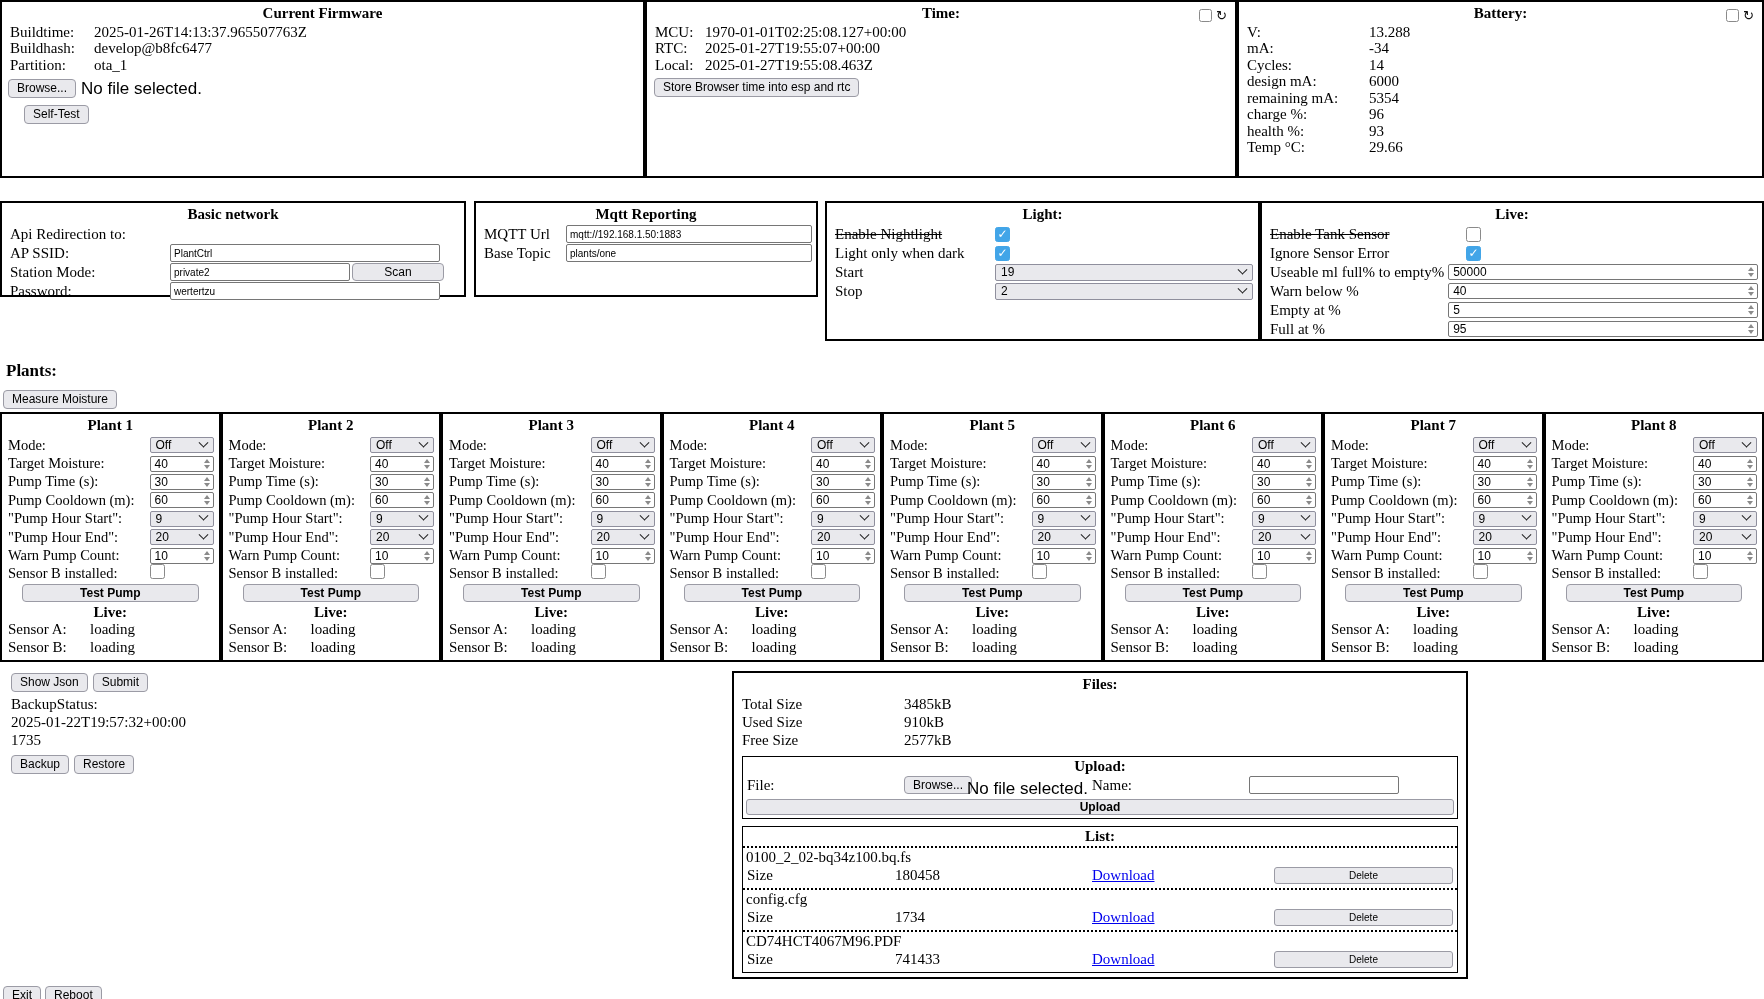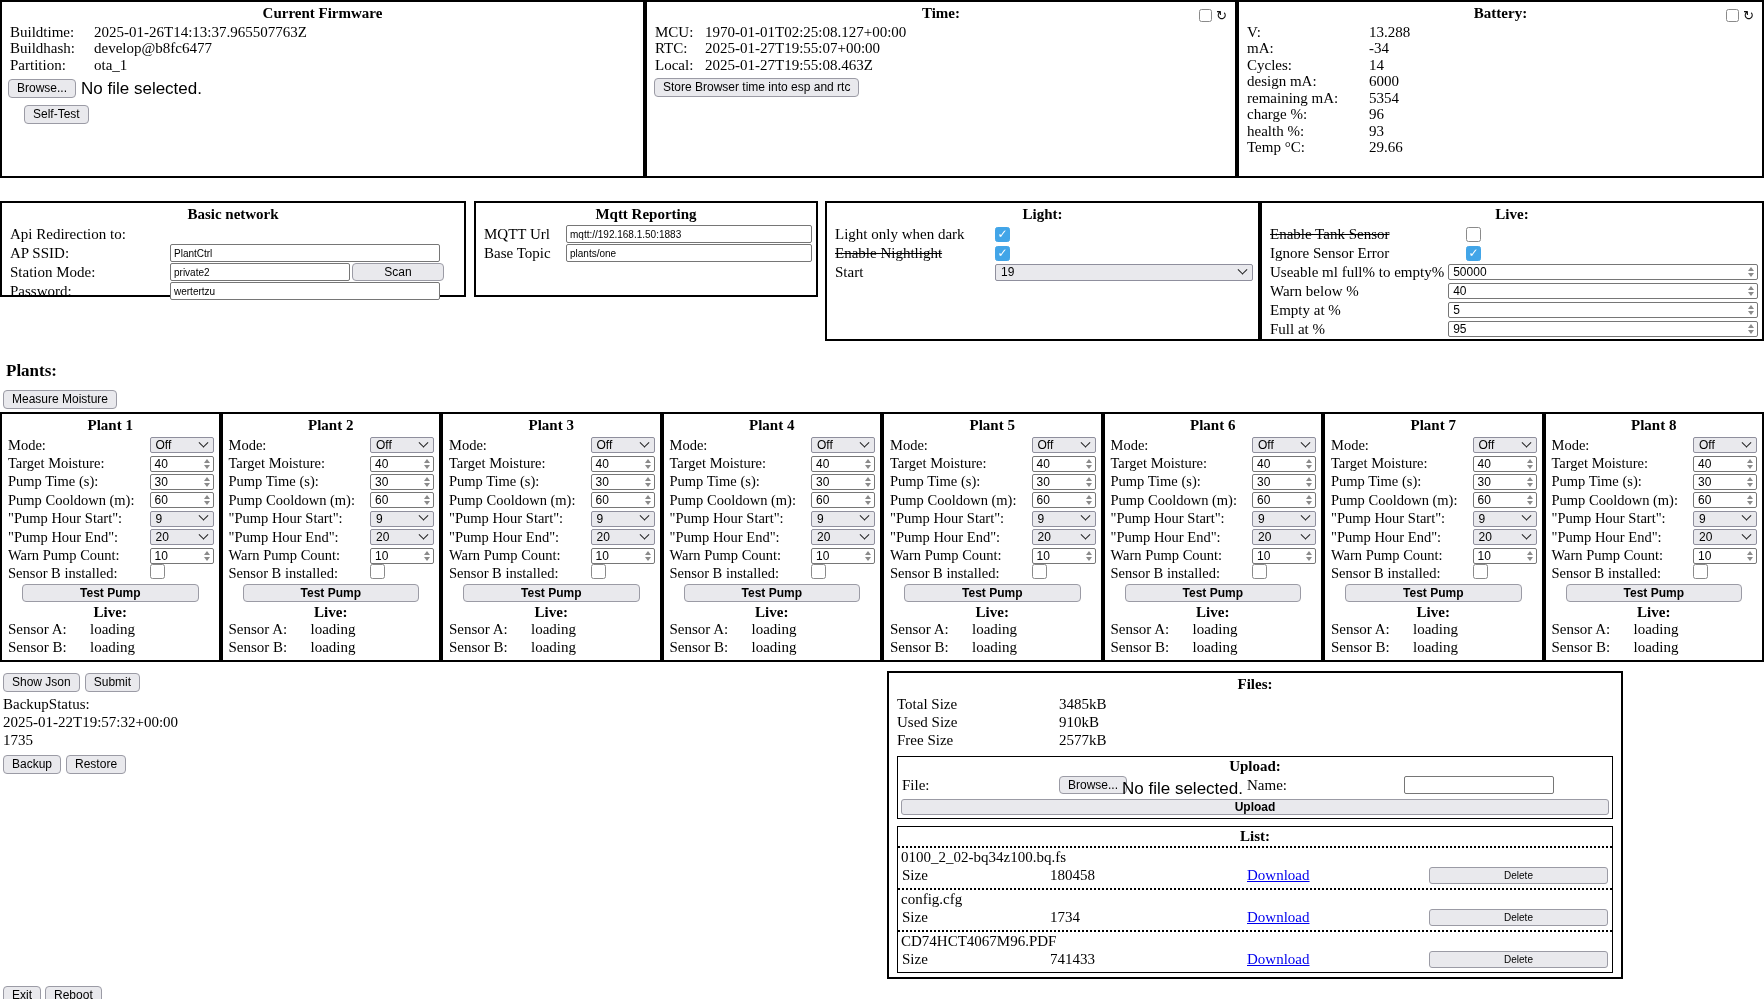--- a/index.html
+++ b/index.html
@@ -89,21 +89,21 @@
   .pctl { flex:0 0 64px; }
   .ninput.pctl, .sel.pctl { height:16px; }
   .testrow { padding:1px 20px; }
   .testrow .btn { display:block; width:100%; height:18px; padding:1px 0; }
   .livetitle { text-align:center; font-weight:bold; padding-top:1px; }
   .srow { display:flex; height:18px; padding-left:6px; }
   .srow .lbl { width:82px; }
 
   
   .bottomrow { display:flex; align-items:flex-start; margin-top:9px; }
-  .leftcol { width:887px; padding-left:3px; }
+  .leftcol { width:732px; padding-left:11px; }
   .btnrow { display:flex; gap:5px; margin:2px 0 4px 0; }
   .bktext { height:18px; }
 
   .p-files { width:736px; height:308px; }
   .p-files .lrow { height:18px; }
   .p-files .lbl { width:162px; }
   .subbox { border:1px solid #000; margin:7px 8px 0 8px; }
   .uprow { position:relative; height:21px; }
   .uprow .abs { position:absolute; top:1px; }
   .upbtnrow { padding:2px 3px 3px 3px; }
@@ -242,31 +242,38 @@
       </div>
       <div class="frow">
         <span class="lbl">Base Topic</span>
         <input class="tinput" style="flex: 1 1 0%;" value="plants/one">
       </div>
     </div>
 
     <div class="panel p-light">
       <div class="ptitle">Light:</div>
       <div class="frow">
+        <span class="lbl strike">Enable Nightlight</span>
+        <span class="cb on"></span>
+      </div>
+      <div class="frow">
         <span class="lbl">Light only when dark</span>
-        <span class="cb on"></span>
-      </div>
-      <div class="frow">
-        <span class="lbl strike">Enable Nightlight</span>
         <span class="cb on"></span>
       </div>
       <div class="frow">
         <span class="lbl">Start</span>
         <div class="sel">
           <span>19</span>
+          <span class="chev"></span>
+        </div>
+      </div>
+      <div class="frow">
+        <span class="lbl">Stop</span>
+        <div class="sel">
+          <span>2</span>
           <span class="chev"></span>
         </div>
       </div>
     </div>
 
     <div class="panel p-tank">
       <div class="ptitle">Live:</div>
       <div class="frow">
         <span class="lbl strike">Enable Tank Sensor</span>
         <span class="cb"></span>

